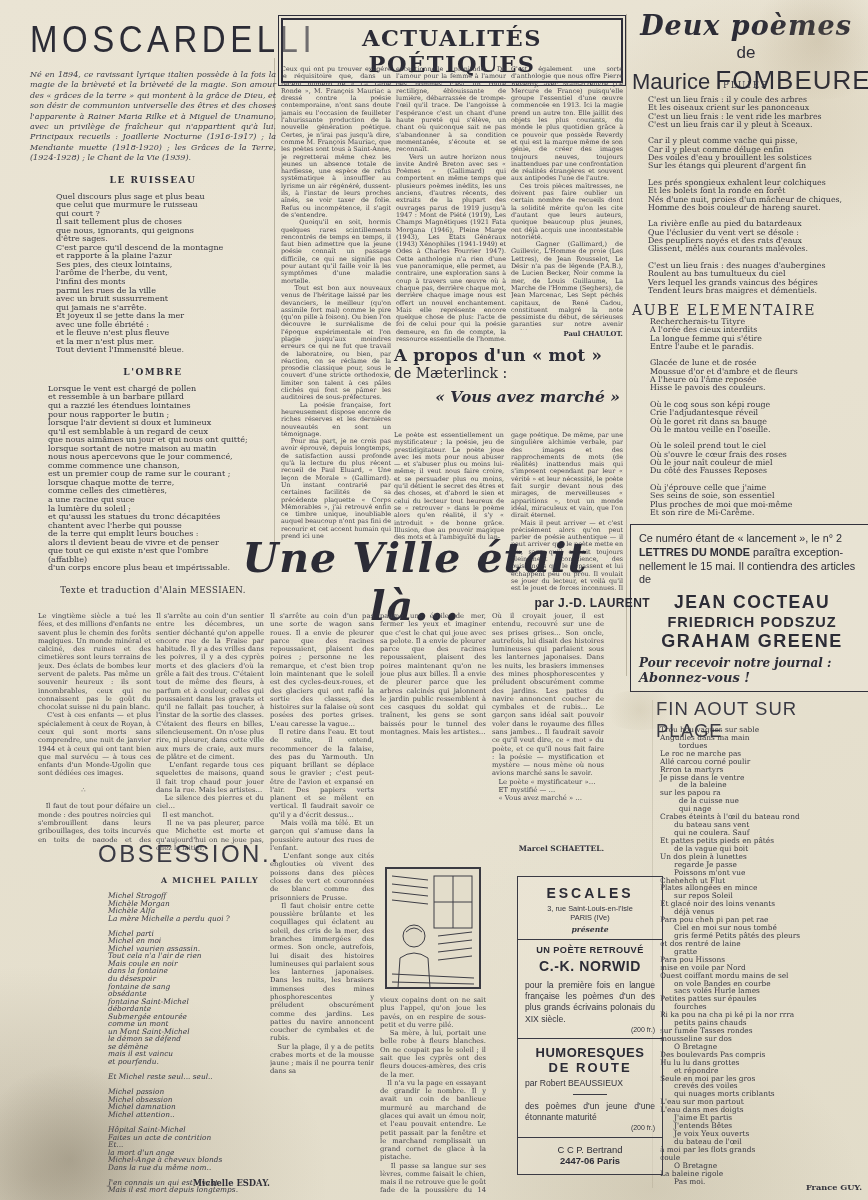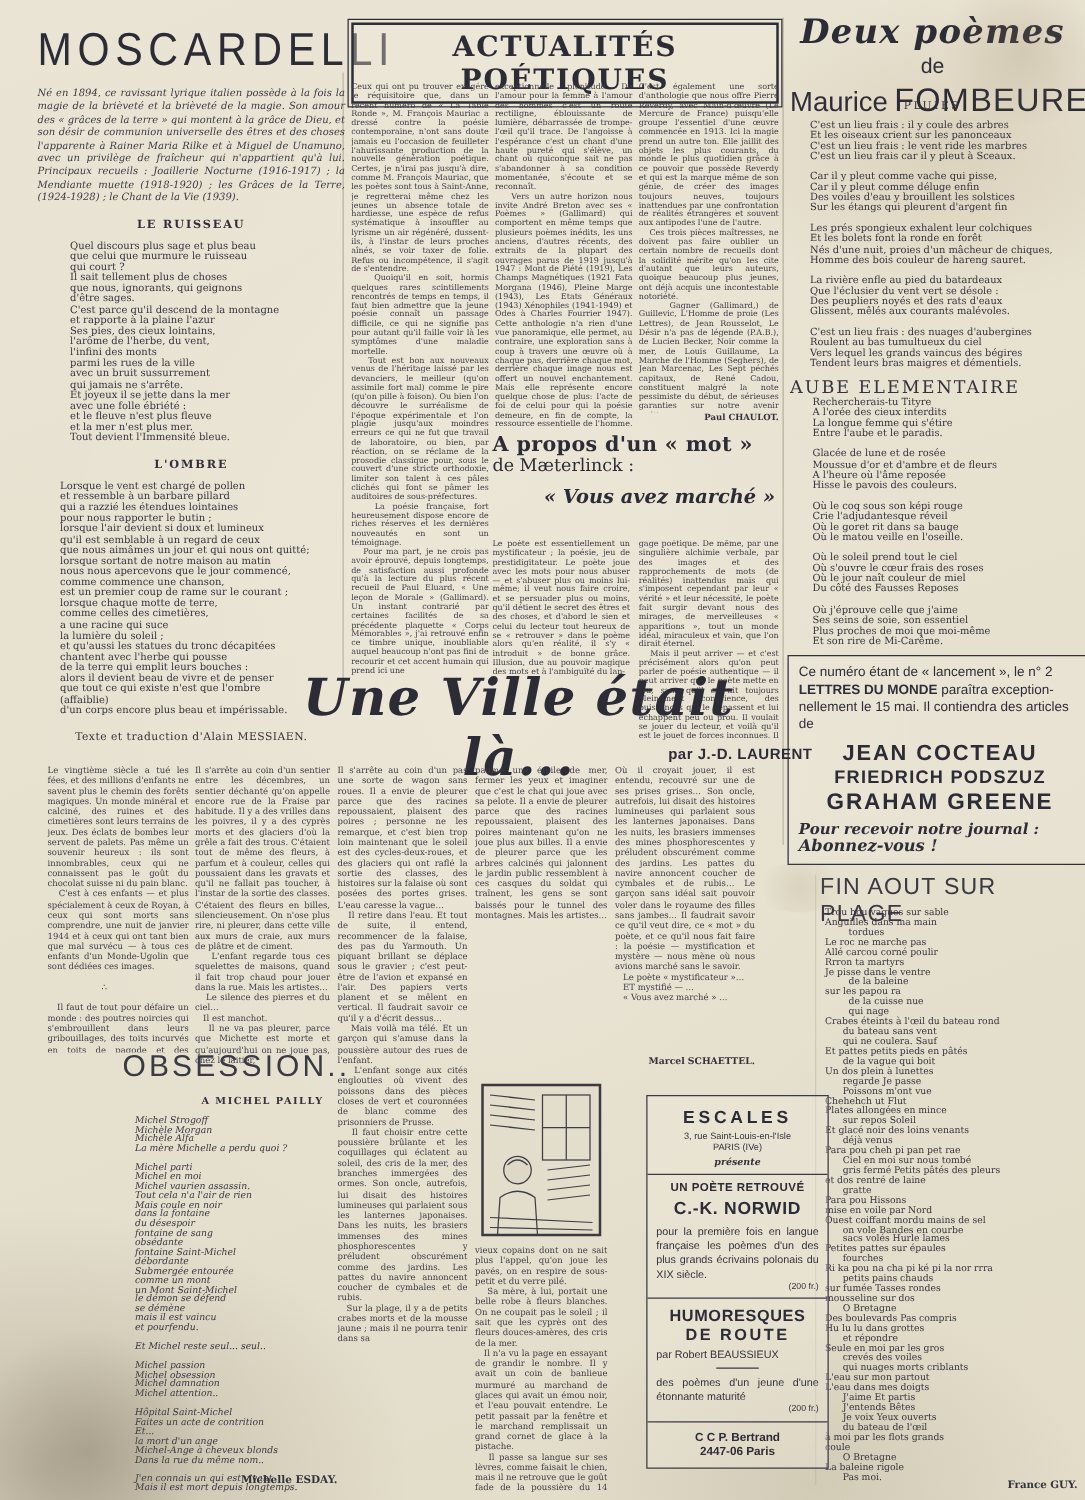--- a/index.html
+++ b/index.html
@@ -349,19 +349,19 @@
   <div class="sans just" style="font-size:8.6px;line-height:1.3;margin-top:6px;color:#33333d;">pour la première fois en langue française les poèmes d'un des plus grands écrivains polonais du XIX siècle.</div>
   <div class="sans" style="text-align:right;font-size:7px;margin-top:1px;">(200 fr.)</div>
   <div style="border-top:1px solid #3a3a44;margin:5px -7px 6px -7px;"></div>
   <div class="sans ink" style="text-align:center;font-weight:bold;font-size:13px;letter-spacing:.5px;">HUMORESQUES</div>
   <div class="sans ink" style="text-align:center;font-weight:bold;font-size:13px;letter-spacing:2px;">DE ROUTE</div>
   <div class="sans" style="text-align:left;font-size:8.6px;margin-top:3px;color:#33333d;">par Robert BEAUSSIEUX</div>
   <div style="border-top:1px solid #3a3a44;width:34px;margin:6px auto 6px auto;"></div>
   <div class="sans just" style="font-size:8.6px;line-height:1.3;color:#33333d;">des poèmes d'un jeune d'une étonnante maturité</div>
   <div class="sans" style="text-align:right;font-size:7px;margin-top:1px;">(200 fr.)</div>
   <div style="border-top:1px solid #3a3a44;margin:6px -7px 6px -7px;"></div>
-  <div class="sans ink" style="text-align:center;font-weight:bold;font-size:9.4px;">C C P. Bertrand</div>
+  <div class="sans ink" style="text-align:center;font-weight:normal;font-size:9.4px;">C C P. Bertrand</div>
   <div class="sans ink" style="text-align:center;font-weight:bold;font-size:9.4px;">2447-06 Paris</div>
 </div>
 
 <div class="stain" style="left:-40px;bottom:-60px;width:220px;height:200px;background:radial-gradient(circle, rgba(90,80,60,.28), transparent 65%);"></div>
 <div class="stain" style="right:-30px;top:-20px;width:160px;height:120px;background:radial-gradient(circle, rgba(150,130,95,.22), transparent 65%);"></div>
 <div class="stain" style="left:600px;top:690px;width:80px;height:40px;background:radial-gradient(circle, rgba(160,145,110,.18), transparent 70%);"></div>
 
 </body></html>

